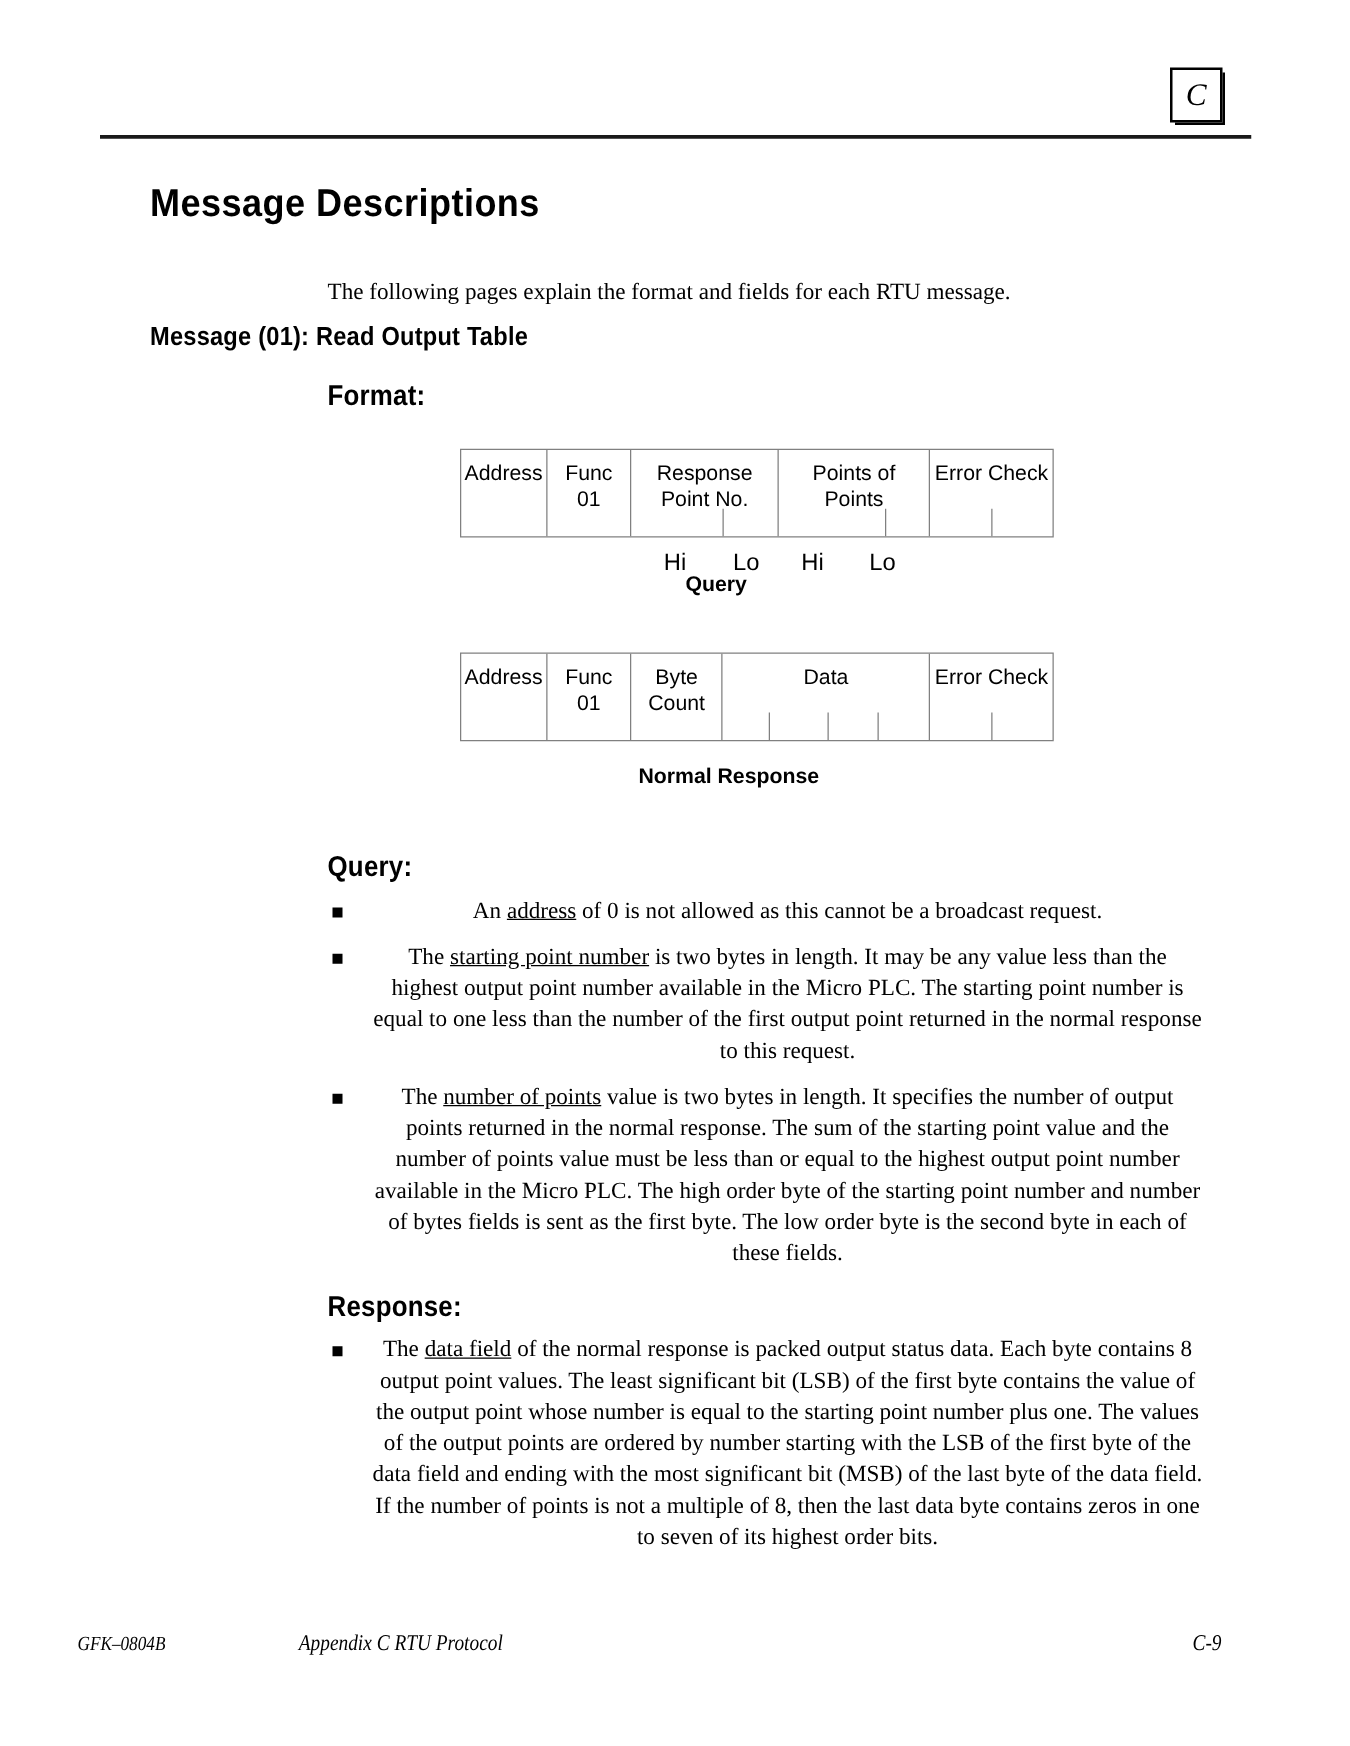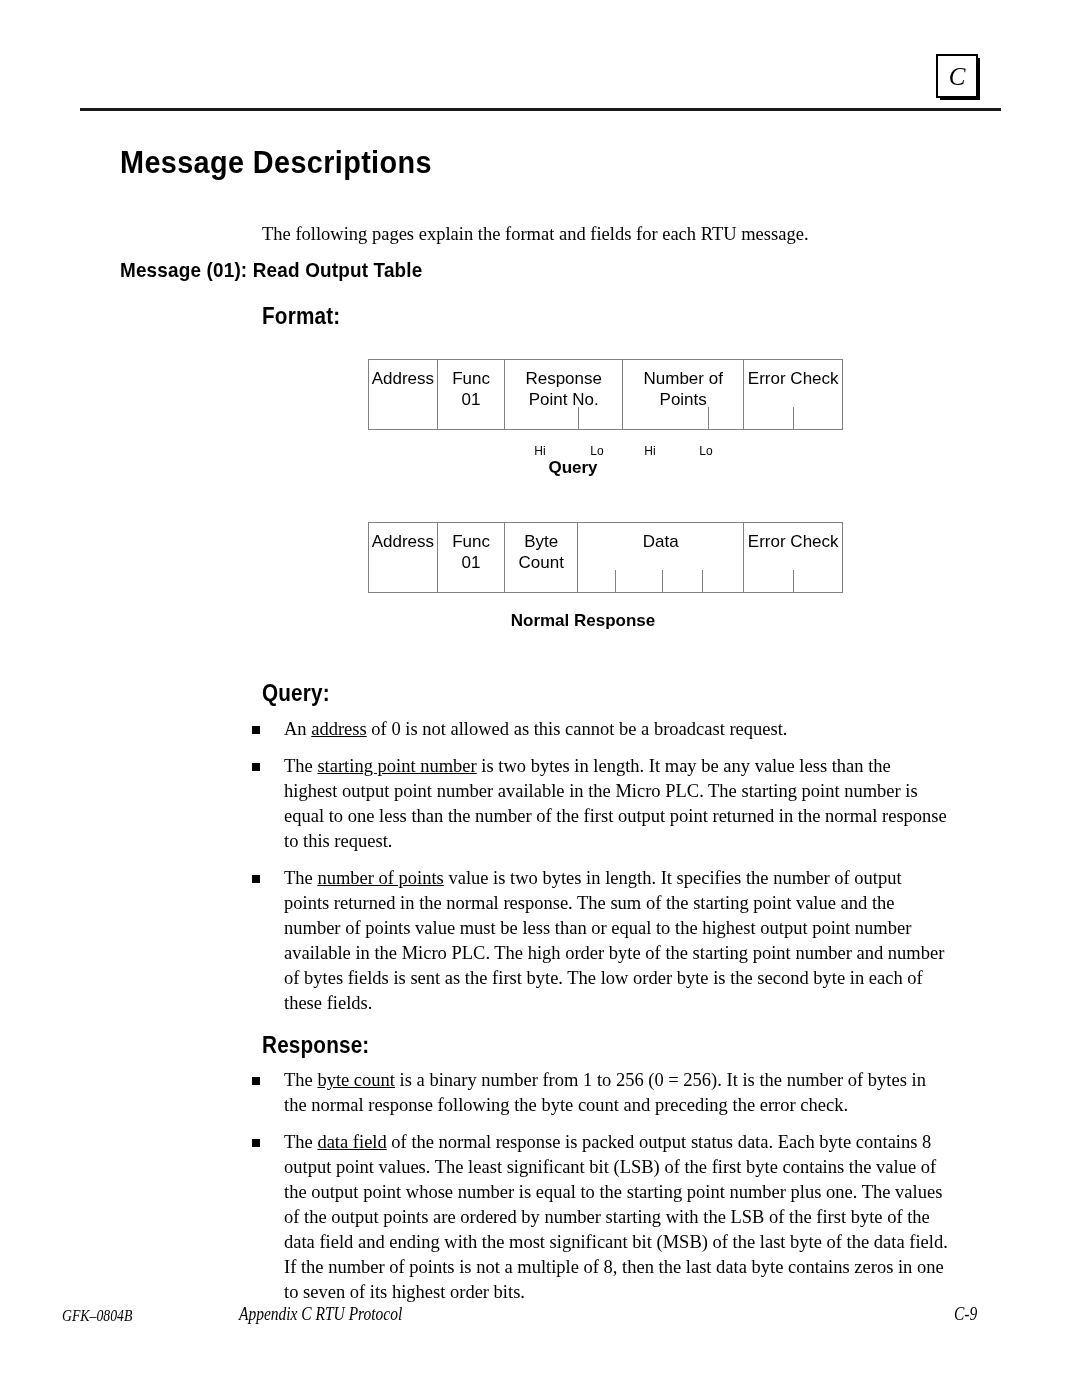--- a/index.html
+++ b/index.html
@@ -101,22 +101,23 @@
     position: absolute;
     left: 262px;
     font-size: 18.5px;
     line-height: 25px;
     text-align: left;
   }
 
   
   .bullets {
     position: absolute;
-    left: 248px;
+    left: 262px;
     width: 700px;
+    text-align: center;
   }
   .bullet-row {
     position: relative;
     padding-left: 36px;
     margin-bottom: 12px;
     font-size: 18.5px;
     line-height: 25px;
   }
   .bullet-row .marker {
     position: absolute;
@@ -158,21 +159,21 @@
   .cell .tick {
     position: absolute;
     bottom: 0;
     width: 1px;
     background: #808080;
     height: 22px;
   }
   .hilo {
     position: absolute;
     font-family: "Liberation Sans", "DejaVu Sans", sans-serif;
-    font-size: 12px;
+    font-size: 19px;
     line-height: 20px;
     text-align: center;
   }
   .frame-caption {
     position: absolute;
     font-family: "Liberation Sans", "DejaVu Sans", sans-serif;
     font-weight: bold;
     font-size: 17px;
     text-align: center;
   }
@@ -217,21 +218,21 @@
       <div class="cell" style="width: 68px;">
         <div>Func</div>
         <div>01</div>
       </div>
       <div class="cell" style="width: 118px;">
         <div>Response</div>
         <div>Point No.</div>
         <div class="tick" style="left: 73px;"></div>
       </div>
       <div class="cell" style="width: 122px;">
-        <div>Number of</div>
+        <div>Points of</div>
         <div>Points</div>
         <div class="tick" style="left: 85px;"></div>
       </div>
       <div class="cell" style="width: 98px;">
         <div>Error Check</div>
         <div class="tick" style="left: 49px;"></div>
       </div>
     </div>
   <div class="hilo" id="query-sub-0" style="left:152px; top:82px; width:40px;">Hi</div>
   <div class="hilo" id="query-sub-1" style="left:209px; top:82px; width:40px;">Lo</div>
@@ -269,19 +270,18 @@
 
 <div class="h3" style="top:680px;">Query:</div>
 <div class="bullets" id="query-bullets" style="top:717px;">
     <div class="bullet-row"><span class="marker"></span><span class="btext">An <u>address</u> of 0 is not allowed as this cannot be a broadcast request.</span></div>
     <div class="bullet-row"><span class="marker"></span><span class="btext">The <u>starting point number</u> is two bytes in length. It may be any value less than the highest output point number available in the Micro PLC.  The starting point number is equal to one less than the number of the first output point returned in the normal response to this request.</span></div>
     <div class="bullet-row"><span class="marker"></span><span class="btext">The <u>number of points</u> value is two bytes in length.  It specifies the number of output points returned in the normal response.  The sum of the starting point value and the number of points value must be less than or equal to the highest output point number available in the Micro PLC.  The high order byte of the starting point number and number of bytes fields is sent as the first byte.  The low order byte is the second byte in each of these fields.</span></div>
   </div>
 
 <div class="h3" style="top:1032px;">Response:</div>
 <div class="bullets" id="response-bullets" style="top:1068px;">
-    <div class="bullet-row"><span class="marker"></span><span class="btext">The <u>byte count</u> is a binary number from 1 to  256 (0 = 256).  It is the number of bytes in the normal response following  the byte count and preceding the error check.</span></div>
     <div class="bullet-row"><span class="marker"></span><span class="btext">The <u>data field</u> of the normal response is packed output status data.  Each byte contains 8 output point values.  The least significant bit (LSB) of the first byte contains the value of the output point whose number is equal to the starting point number plus one.  The values of the output points are ordered by number starting with the LSB of the first byte of the data field and ending with the most significant bit (MSB) of the last byte of the data field.  If the number of points is not a multiple of 8, then the last data byte contains zeros in one to seven of its highest order bits.</span></div>
   </div>
 
 <div class="footer-item" id="footer-left">GFK–0804B</div>
 <div class="footer-item" id="footer-center">Appendix C RTU Protocol</div>
 <div class="footer-item" id="footer-right">C-9</div>
 
 </body></html>

